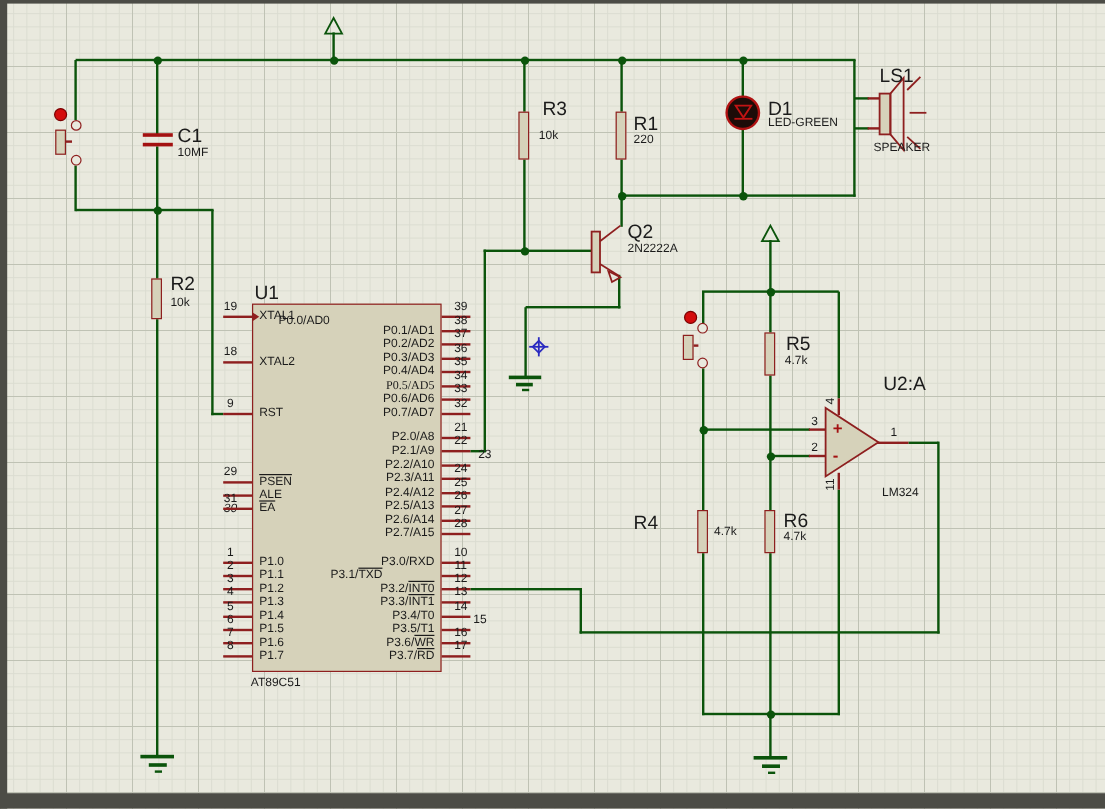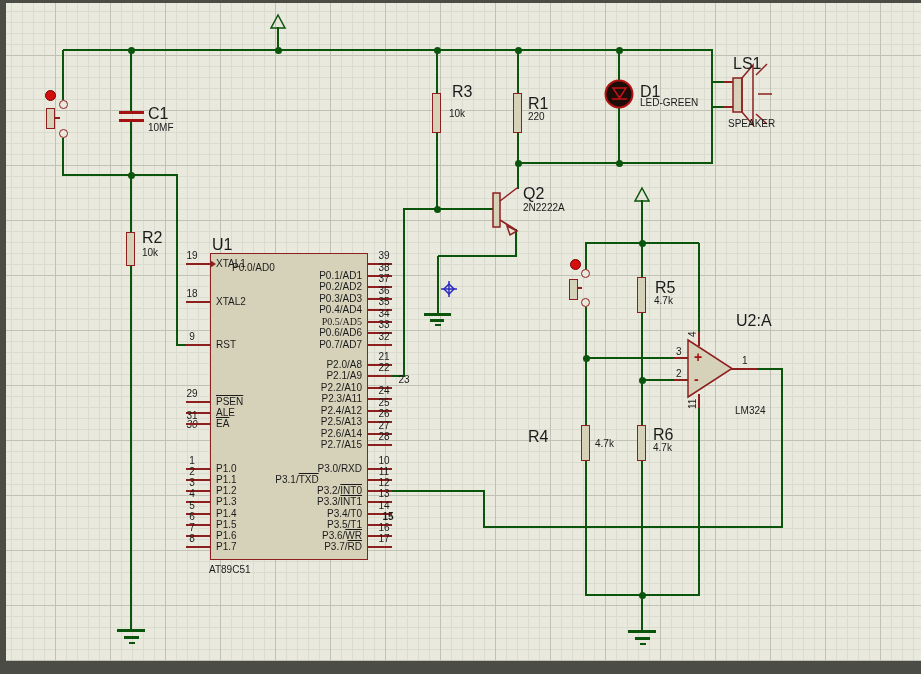--- a/index.html
+++ b/index.html
@@ -233,21 +233,21 @@
       <div class="stub" style="left: 368px; top: 490px; width: 24px; height: 2px;"></div>
       <div class="pin-num" style="left: 372px; top: 477px;">12</div>
       <div class="pin-lbl" style="left: 232px; top: 485px; width: 130px; text-align: right;">P3.2/<span class="ovl">INT0</span></div>
       <div class="stub" style="left: 368px; top: 501px; width: 24px; height: 2px;"></div>
       <div class="pin-num" style="left: 372px; top: 488px;">13</div>
       <div class="pin-lbl" style="left: 232px; top: 496px; width: 130px; text-align: right;">P3.3/<span class="ovl">INT1</span></div>
       <div class="stub" style="left: 368px; top: 513px; width: 24px; height: 2px;"></div>
       <div class="pin-num" style="left: 372px; top: 500px;">14</div>
       <div class="pin-lbl" style="left: 232px; top: 508px; width: 130px; text-align: right;">P3.4/T0</div>
       <div class="stub" style="left: 368px; top: 524px; width: 24px; height: 2px;"></div>
-      <div class="pin-num" style="left: 376px; top: 511px; font-weight: bold;">15</div>
+      <div class="pin-num" style="left: 388px; top: 511px;">15</div>
       <div class="pin-lbl" style="left: 232px; top: 519px; width: 130px; text-align: right;">P3.5/T1</div>
       <div class="stub" style="left: 368px; top: 535px; width: 24px; height: 2px;"></div>
       <div class="pin-num" style="left: 372px; top: 522px;">16</div>
       <div class="pin-lbl" style="left: 232px; top: 530px; width: 130px; text-align: right;">P3.6/<span class="ovl">WR</span></div>
       <div class="stub" style="left: 368px; top: 546px; width: 24px; height: 2px;"></div>
       <div class="pin-num" style="left: 372px; top: 533px;">17</div>
       <div class="pin-lbl" style="left: 232px; top: 541px; width: 130px; text-align: right;">P3.7/<span class="ovl">RD</span></div>
     </div>
 
   <div class="res" style="left:432px;top:93px;width:9px;height:40px"></div>

